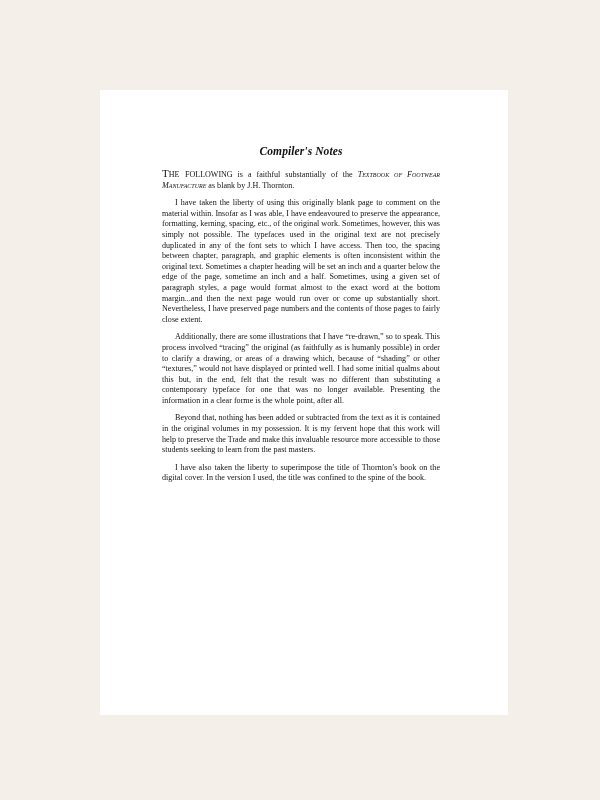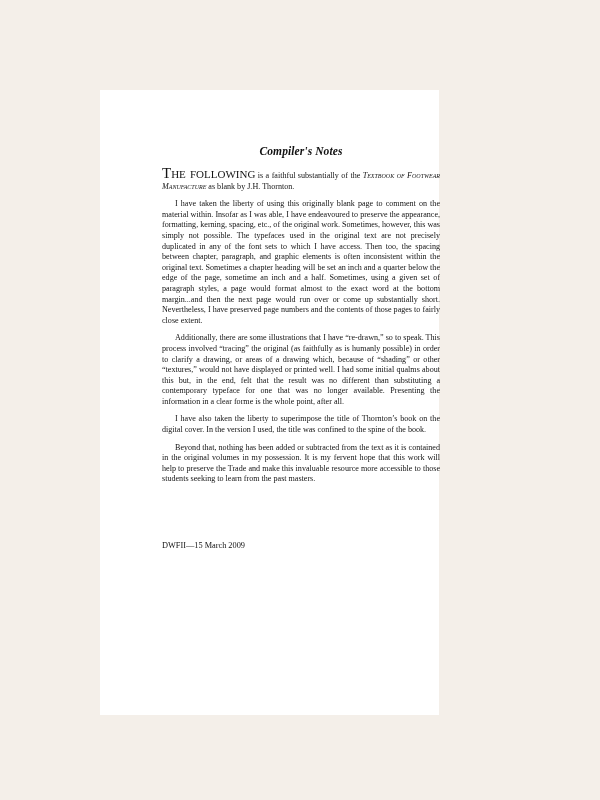--- a/index.html
+++ b/index.html
@@ -10,21 +10,21 @@
     width: 600px;
     height: 800px;
     background: #f4efe9;
     font-family: "Liberation Serif", serif;
     overflow: hidden;
   }
   .page-sheet {
     position: absolute;
     left: 100px;
     top: 90px;
-    width: 339px;
+    width: 408px;
     height: 625px;
     background: #ffffff;
   }
   .page-inner {
     position: absolute;
     left: 62px;
     top: 55px;
     width: 278px;
   }
   .doc-title {
@@ -44,21 +44,21 @@
     text-align: justify;
     color: #131313;
     text-indent: 13px;
     hyphens: auto;
   }
   p.para.first {
     text-indent: 0;
   }
   .smallcaps {
     font-variant: small-caps;
-    font-size: 15px;
+    font-size: 11px;
   }
   .ital-sc {
     font-style: italic;
     font-variant: small-caps;
   }
   .signature {
     margin: 0;
     padding-top: 48px;
     font-size: 8.3px;
     line-height: 11px;
@@ -73,20 +73,19 @@
   <div class="page-inner">
 
     <h1 class="doc-title">Compiler's Notes</h1>
 
     <p class="para first"><span class="smallcaps">The following</span><span> is a faithful substantially of the </span><span class="ital-sc">Textbook of Footwear Manufacture</span><span> as blank by J.H. Thornton.</span></p>
 
     <p class="para">I have taken the liberty of using this originally blank page to comment on the material within. Insofar as I was able, I have endeavoured to preserve the appearance, formatting, kerning, spacing, etc., of the original work. Sometimes, however, this was simply not possible. The typefaces used in the original text are not precisely duplicated in any of the font sets to which I have access. Then too, the spacing between chapter, paragraph, and graphic elements is often inconsistent within the original text. Sometimes a chapter heading will be set an inch and a quarter below the edge of the page, sometime an inch and a half. Sometimes, using a given set of paragraph styles, a page would format almost to the exact word at the bottom margin...and then the next page would run over or come up substantially short. Nevertheless, I have preserved page numbers and the contents of those pages to fairly close extent.</p>
 
     <p class="para">Additionally, there are some illustrations that I have “re-drawn,” so to speak. This process involved “tracing” the original (as faithfully as is humanly possible) in order to clarify a drawing, or areas of a drawing which, because of “shading” or other “textures,” would not have displayed or printed well. I had some initial qualms about this but, in the end, felt that the result was no different than substituting a contemporary typeface for one that was no longer available. Presenting the information in a clear forme is the whole point, after all.</p>
 
+    <p class="para">Beyond that, nothing has been added or subtracted from the text as it is contained in the original volumes in my possession. It is my fervent hope that this work will help to preserve the Trade and make this invaluable resource more accessible to those students seeking to learn from the past masters.</p>
+
     <p class="para">I have also taken the liberty to superimpose the title of Thornton’s book on the digital cover.  In the version I used, the title was confined to the spine of the book.</p>
 
-    <p class="para">Beyond that, nothing has been added or subtracted from the text as it is contained in the original volumes in my possession. It is my fervent hope that this work will help to preserve the Trade and make this invaluable resource more accessible to those students seeking to learn from the past masters.</p>
-
-    <p class="signature">DWFII—15 March 2009</p>
 
   </div>
 </div>
 
 </body></html>

